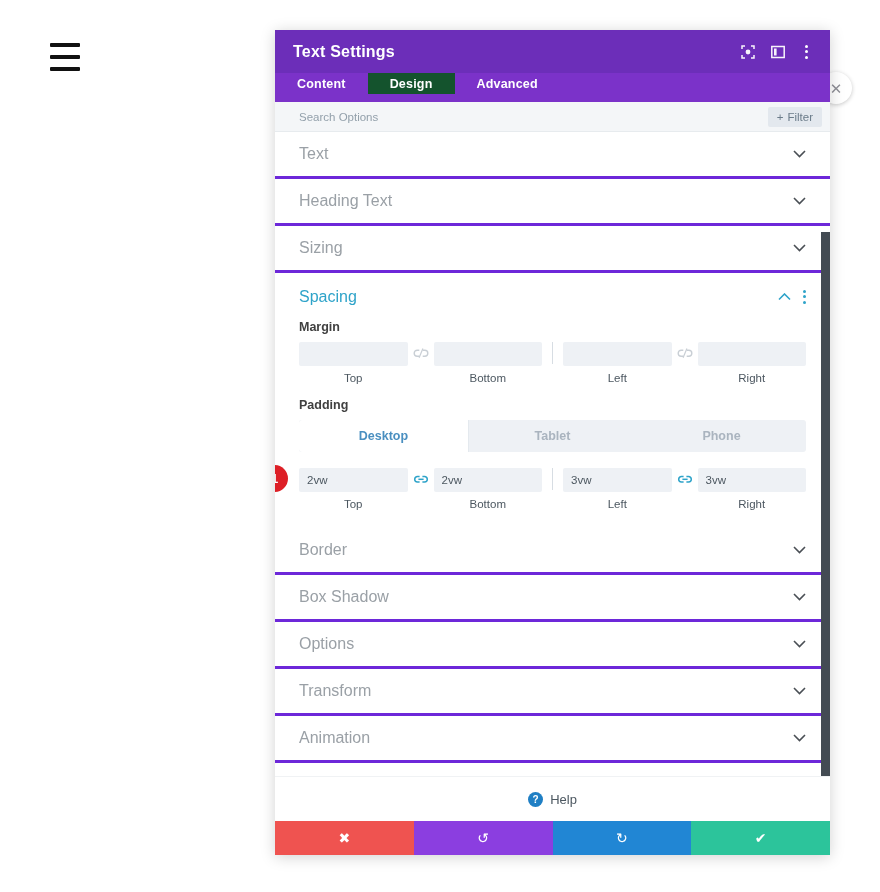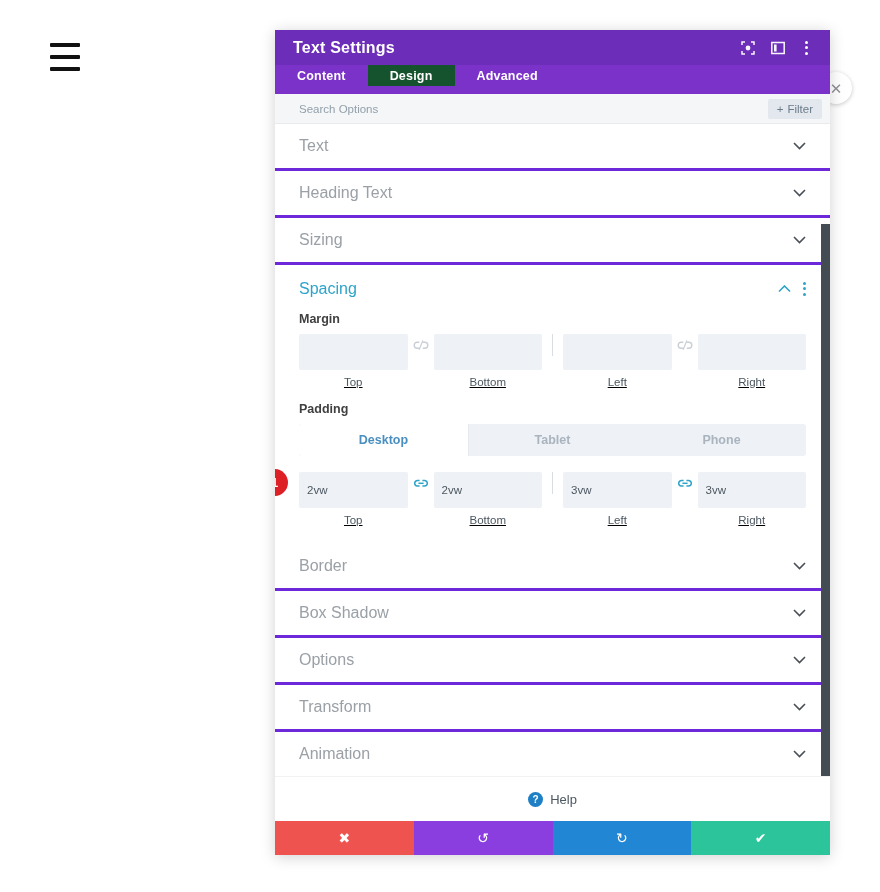--- a/index.html
+++ b/index.html
@@ -35,21 +35,21 @@
     position: absolute; left: 275px; top: 30px;
     width: 555px; height: 825px;
     background: #fff;
     box-shadow: 0 2px 14px rgba(0,0,0,.18);
     display: flex; flex-direction: column;
     z-index: 2;
   }
 
   
   .p-header {
-    background: #6c2eb9; height: 35px;
+    background: #6c2eb9; height: 43px;
     display: flex; align-items: center; padding: 0 18px;
   }
   .p-title { color:#fff; font-size: 16px; font-weight: bold; letter-spacing:.2px; flex:1; }
   .hdr-icons { display:flex; align-items:center; gap:16px; }
   .hdr-ico { color:#fff; opacity:.95; cursor:pointer; display:flex; align-items:center; }
   .kebab { display:flex; flex-direction:column; gap:2.5px; cursor:pointer; padding:2px 4px;}
   .kebab i { width:3px; height:3px; background:#fff; border-radius:50%; display:block; }
 
   
   .p-tabs { background:#7b32c9; height:29px; display:flex; }
@@ -106,26 +106,26 @@
     overflow:hidden; height:32px;
   }
   .dev-opt {
     flex:1; display:flex; align-items:center; justify-content:center;
     font-size:12.5px; color:#aab4bf; cursor:pointer; font-weight:bold;
   }
   .dev-opt.active { background:#fff; color:#4a8fc0; box-shadow:0 0 0 1px #e4e9ee; }
 
   
   .sp-row { display:flex; align-items:flex-start; position:relative; }
-  .sp-group { flex:1; display:flex; align-items:flex-start;text-decoration:underline; }
+  .sp-group { flex:1; display:flex; align-items:flex-start; }
   .sp-cell { flex:1; }
   .sp-input {
-    width:100%; height:36px; background:#eef1f5; border:0; outline:none;
+    width:100%; height:16px; background:#eef1f5; border:0; outline:none;
     font-family:"Liberation Sans",sans-serif; font-size:11.5px; color:#4c5760;
-    padding:4px 8px; border-radius:2px;
+    padding:12px 8px; border-radius:2px;
   }
   .sp-caption { text-align:center; font-size:11.5px; color:#4c5760; margin-top:6px; }
   .link-ico {
     width:26px; display:flex; align-items:center; justify-content:center;
     height:22px; cursor:pointer; flex:0 0 26px;
   }
   .vdiv { width:1px; background:#d7dde3; height:22px; margin:0 10px; flex:0 0 1px; }
 
   .badge-one {
     position:absolute; left:-38px; top:-3px;

